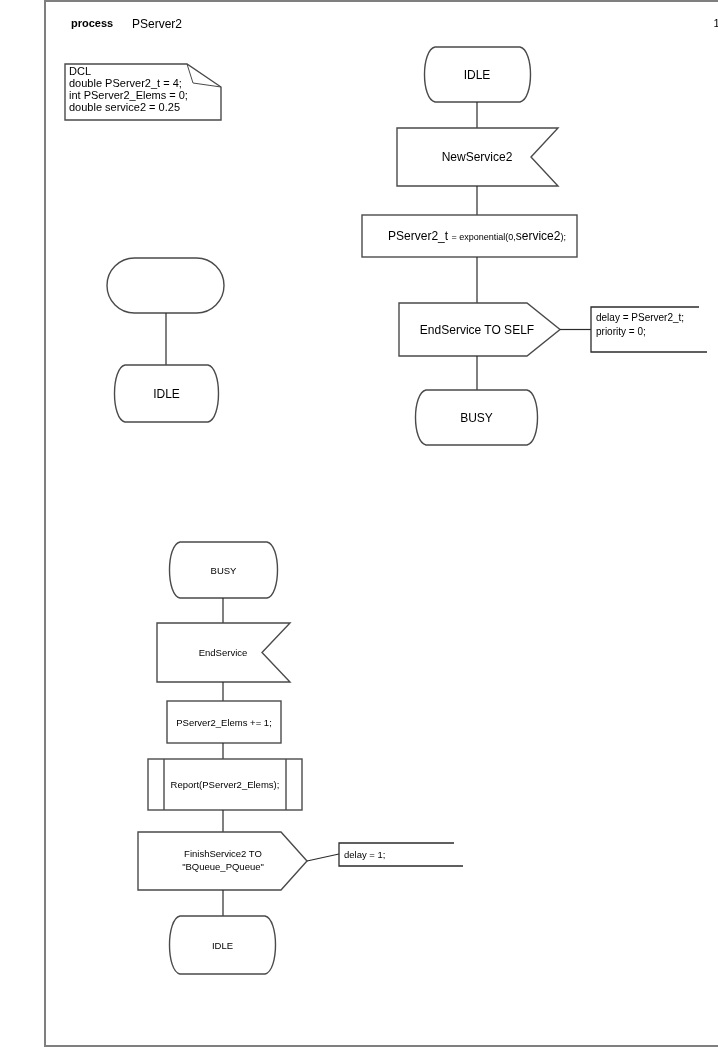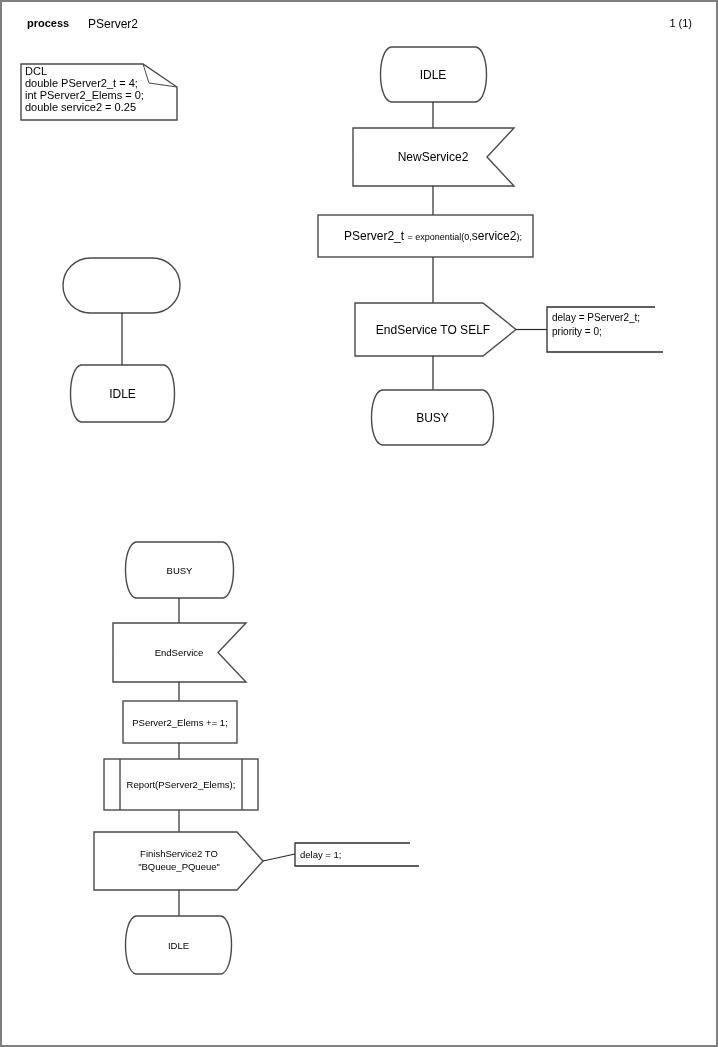--- a/index.html
+++ b/index.html
@@ -1,16 +1,16 @@
 <!DOCTYPE html>
 <html style="--bg: #ffffff; --text: #000000; --shape-stroke: #4a4a4a; --connector: #2b2b2b; --page-border: #7f7f7f;"><head>
 <meta charset="utf-8">
 <style>
   html,body{margin:0;padding:0;background:#fff;}
-  .page{position:relative;width:614px;height:1047px;background:var(--bg,#fff);}
+  .page{position:relative;width:614px;height:1047px;background:var(--bg,#fff);margin-left:44px;}
   svg{display:block;}
   svg text{font-family:"Liberation Sans","DejaVu Sans",sans-serif;fill:var(--text,#000);}
   .shape{fill:#ffffff;stroke:var(--shape-stroke,#4a4a4a);stroke-width:1.4;}
   .connector{fill:none;stroke:var(--connector,#2b2b2b);stroke-width:1.2;}
   .bracket{fill:none;stroke:var(--connector,#2b2b2b);stroke-width:1.3;}
   .foldline{fill:none;stroke:var(--shape-stroke,#4a4a4a);stroke-width:1;}
   .pageborder{fill:none;stroke:var(--page-border,#7f7f7f);stroke-width:2;}
   .f12{font-size:12px;}
   .f11{font-size:11px;}
   .f10{font-size:10px;}

